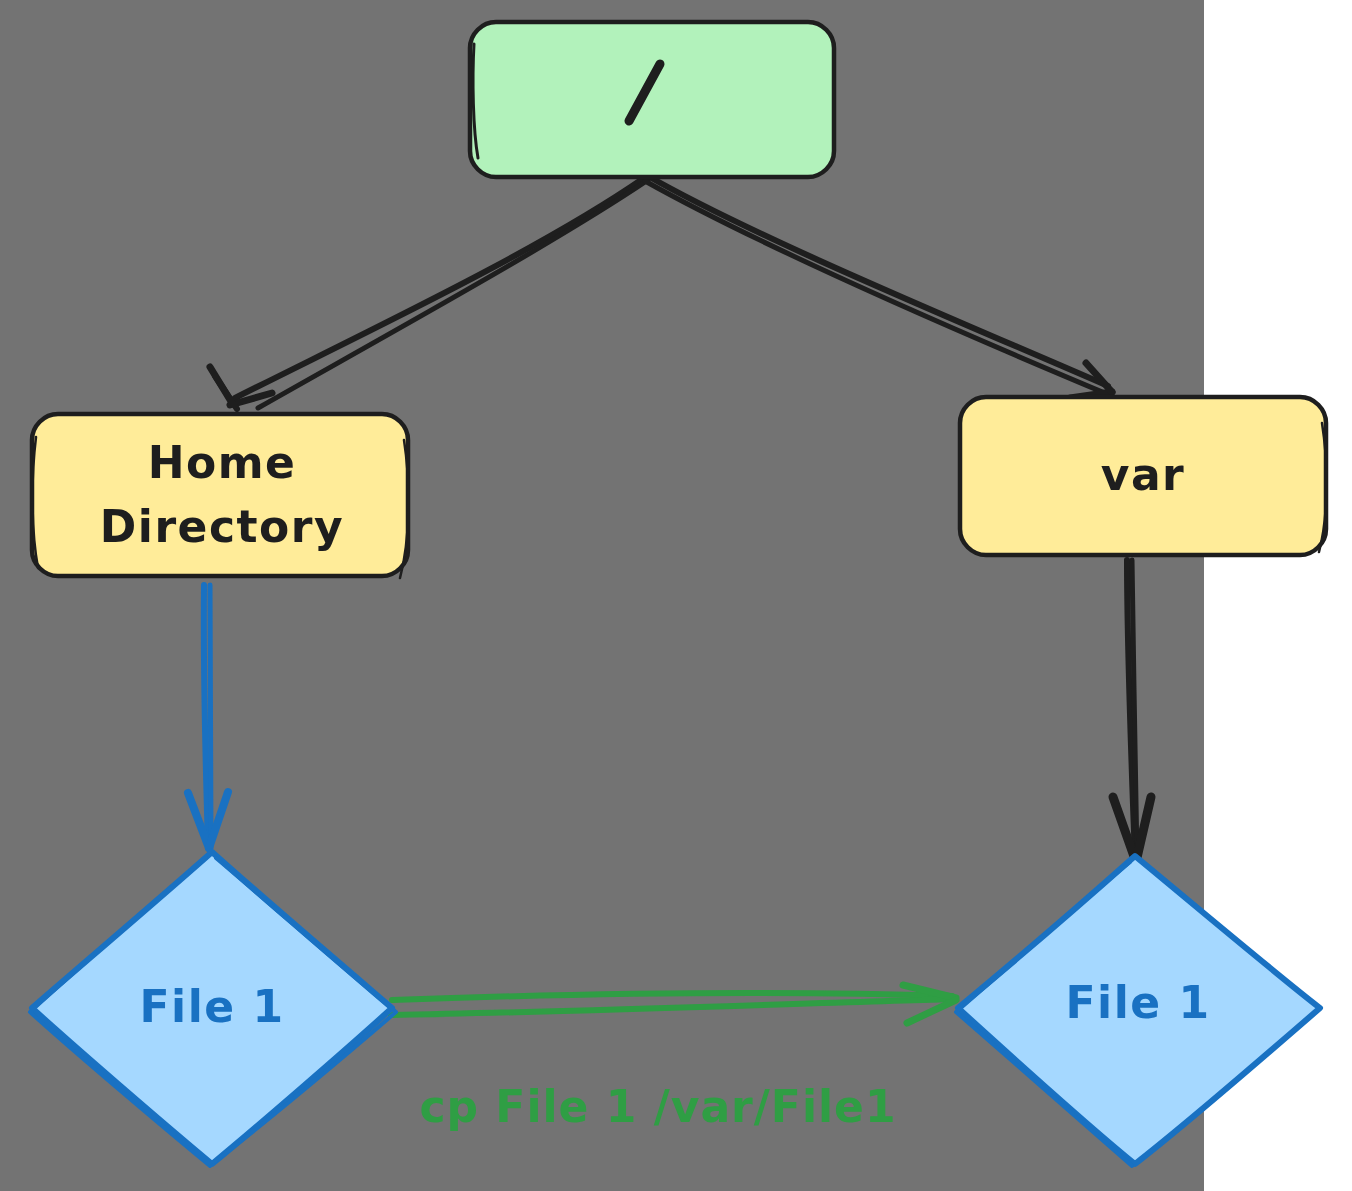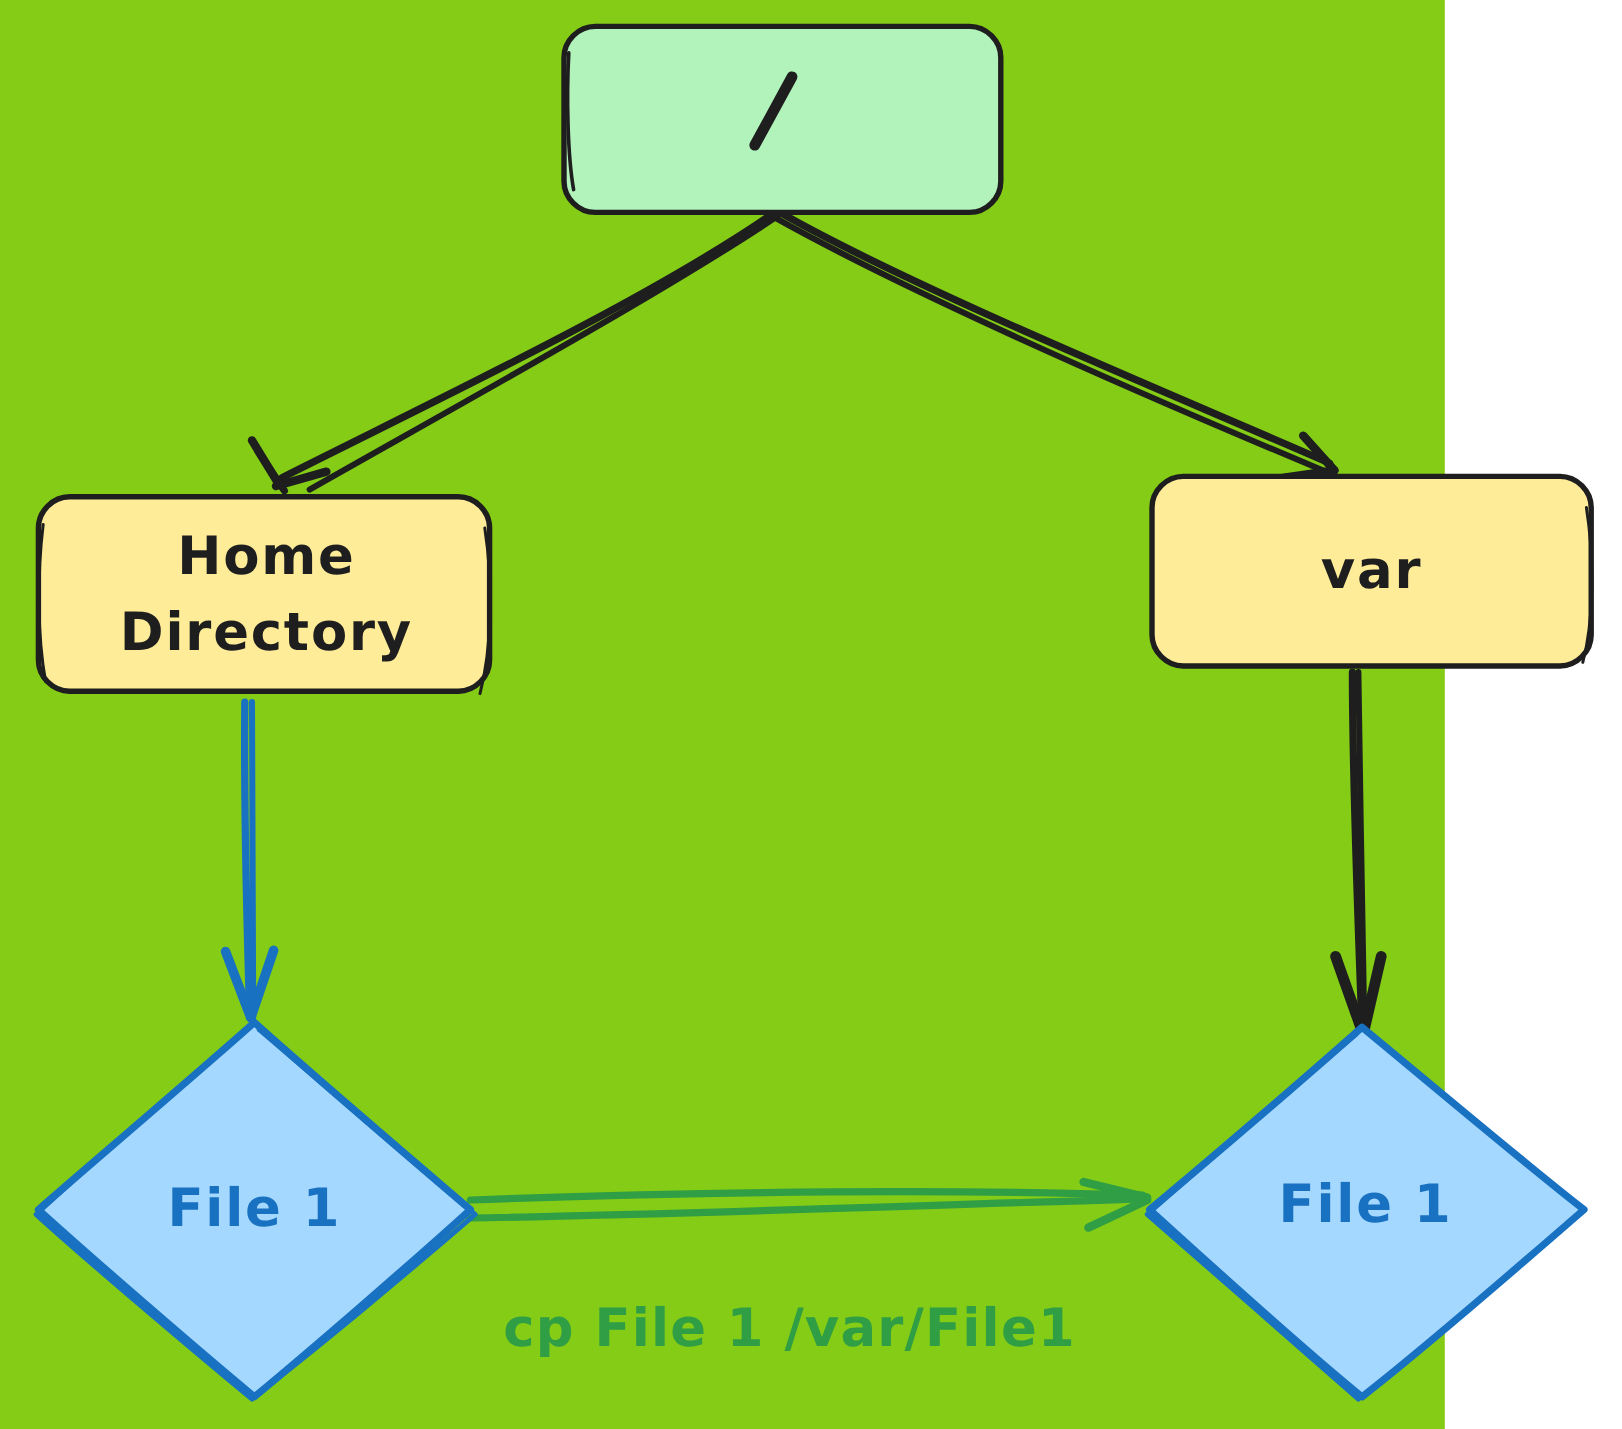--- a/index.html
+++ b/index.html
@@ -11,21 +11,21 @@
   body {
     width: 1352px;
     height: 1191px;
     overflow: hidden;
     font-family: "DejaVu Sans", sans-serif;
   }
   #diagram-root {
     position: relative;
     width: 1204px;
     height: 1191px;
-    background: #84cc16;
+    background: #737373;
   }
   svg.canvas {
     position: absolute;
     left: 0;
     top: 0;
     width: 1352px;
     height: 1191px;
   }
   .node-label {
     font-family: "DejaVu Sans", sans-serif;

